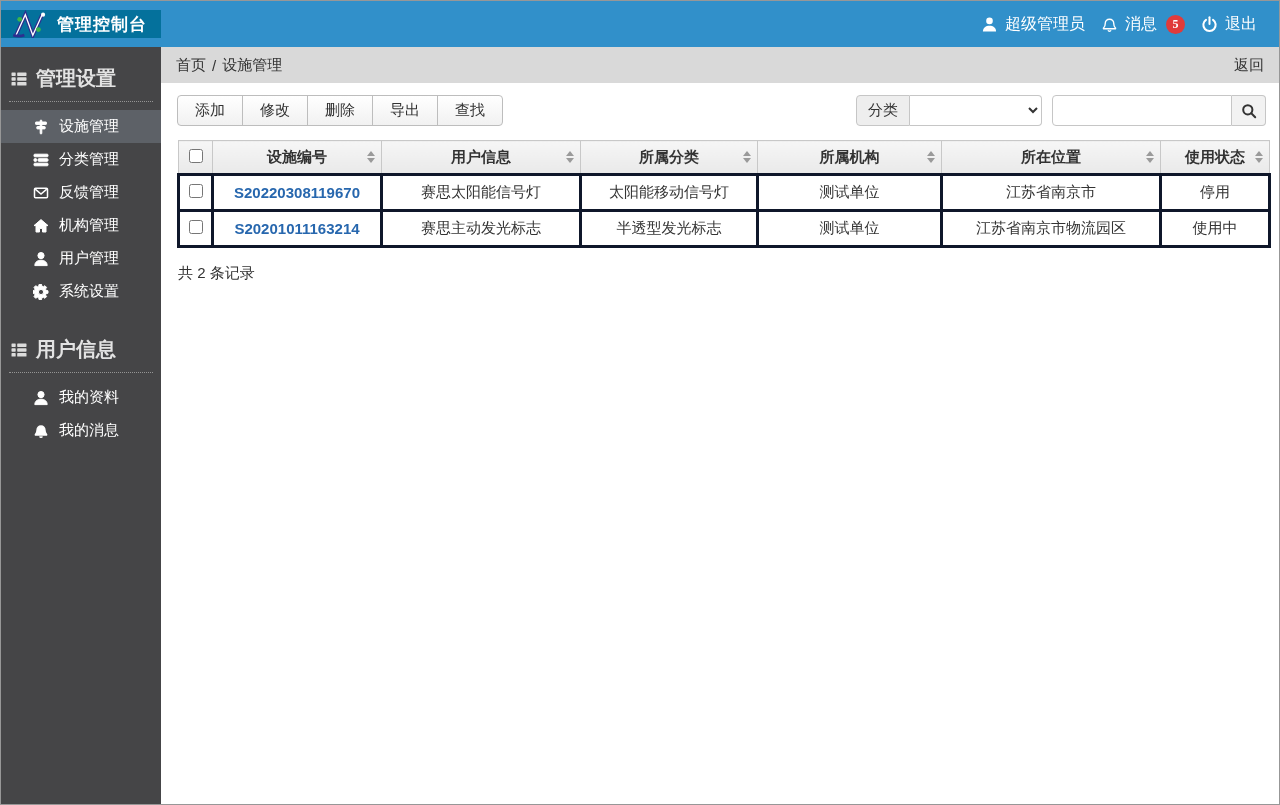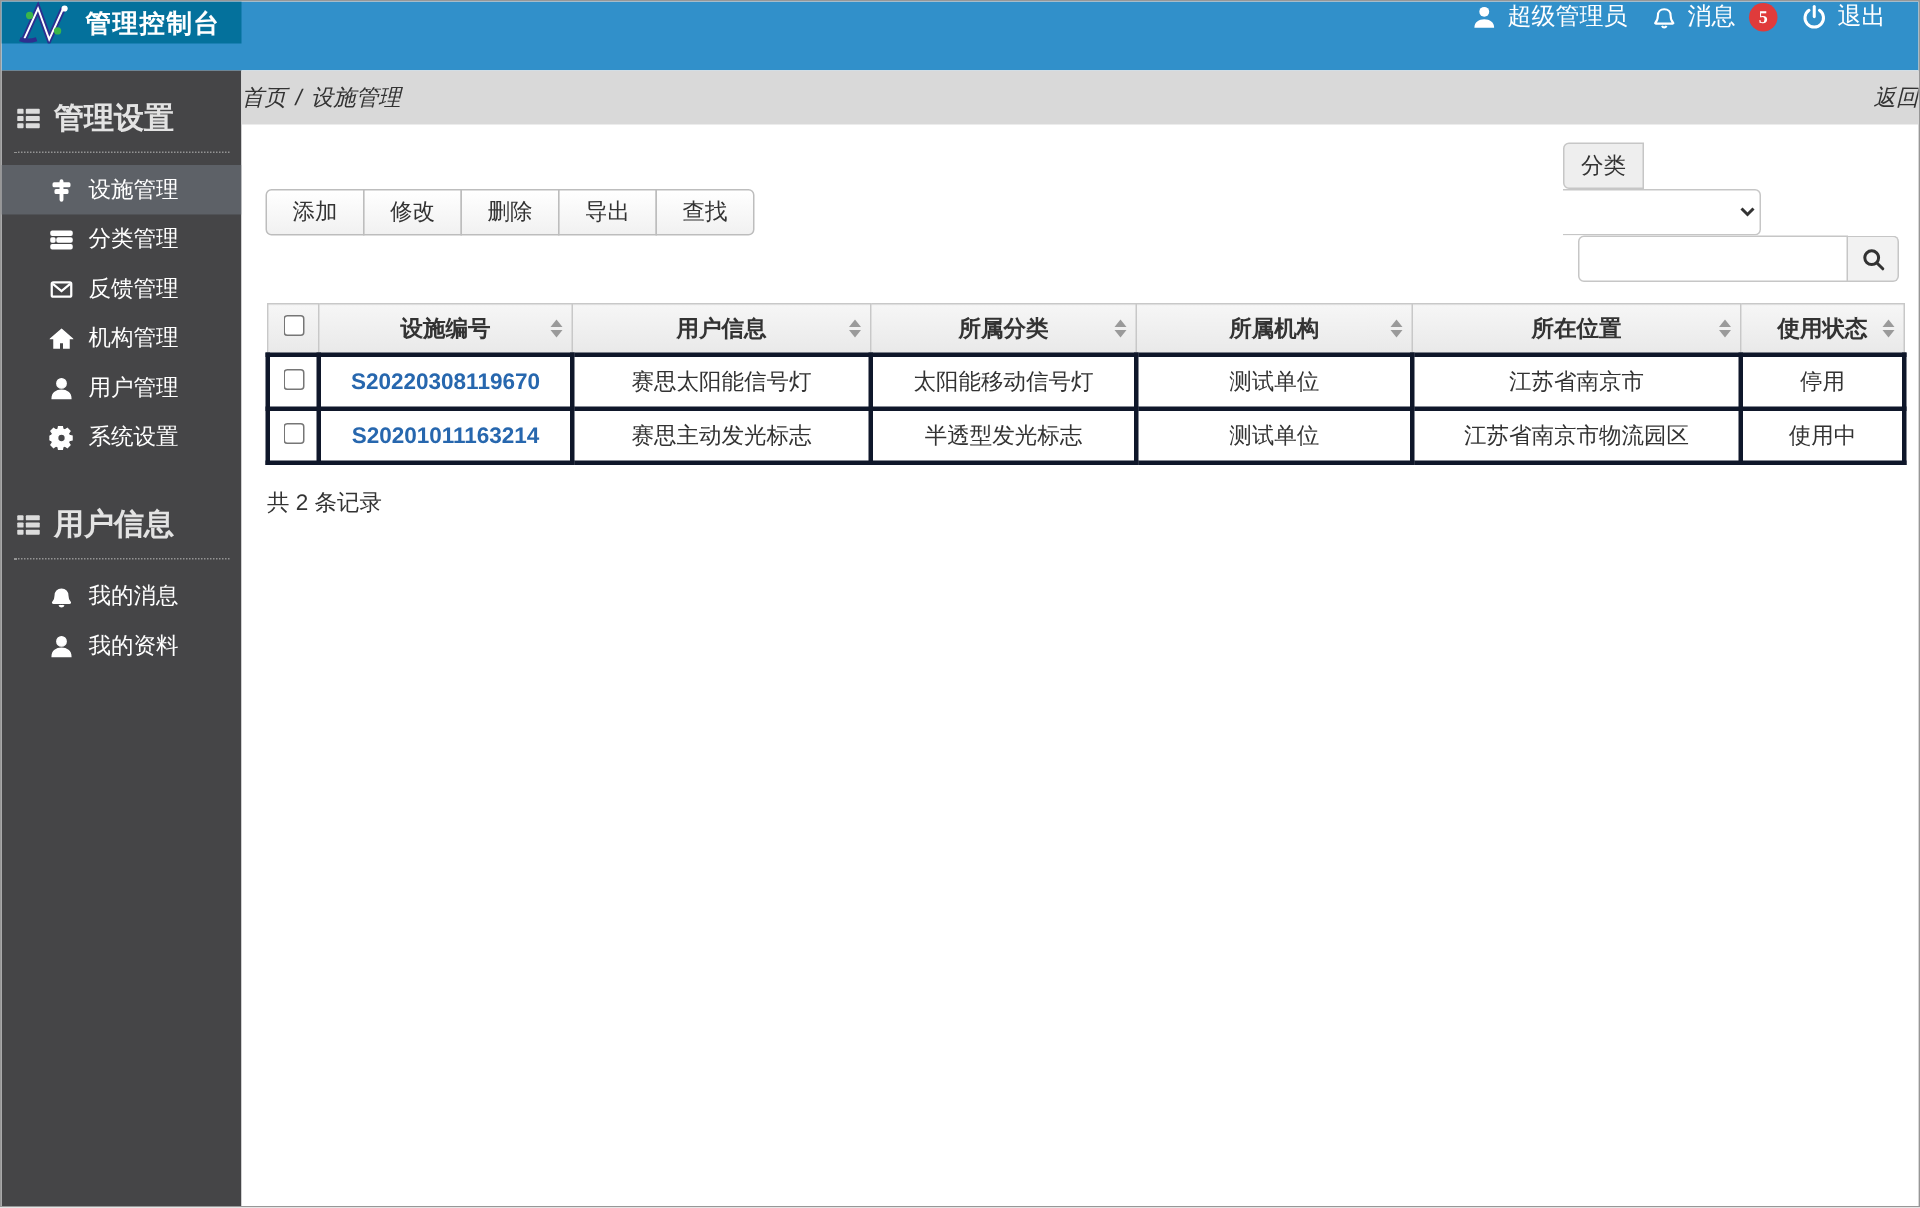--- a/index.html
+++ b/index.html
@@ -1,20 +1,20 @@
 <!DOCTYPE html>
 <html style="--topbar_blue: #3190ca; --logo_teal: #04719c; --sidebar_bg: #454547; --sidebar_active: #5d6167; --breadcrumb_bg: #d9d9d9; --badge_red: #e03b3b; --link_blue: #2767ae;"><head>
 <meta charset="utf-8">
 <style>
   * { margin:0; padding:0; box-sizing:border-box; }
   html,body { width:1280px; height:805px; font-family:"Liberation Sans","DejaVu Sans",sans-serif; background:#fff; }
   .page { width:1280px; height:805px; border:1px solid #979797; display:flex; flex-direction:column; overflow:hidden; }
 
   
-  .topbar { height:46px; background:var(--topbar_blue); display:flex; align-items:flex-start; flex-shrink:0;font-family:Liberation Serif, serif; }
+  .topbar { height:46px; background:var(--topbar_blue); display:flex; align-items:center; flex-shrink:0;font-family:Liberation Serif, serif; }
   .logo-area { width:160px; background:var(--logo_teal); display:flex; align-items:center; gap:8px; padding-left:10px; flex-shrink:0; }
   .app-title { color:#fff; font-size:17px; font-weight:bold; letter-spacing:1px; }
   .topbar-right { margin-left:auto; display:flex; align-items:center; gap:16px; padding-right:22px; color:#fff; font-size:16px; }
   .topbar-item { display:flex; align-items:center; gap:7px; cursor:pointer; }
   .topbar-item svg { width:17px; height:17px; }
   .badge { min-width:19px; height:19px; border-radius:50%; background:var(--badge_red); color:#fff; font-size:12px; font-weight:bold; display:inline-flex; align-items:center; justify-content:center; margin-left:2px; }
 
   
   .main { flex:1; display:flex; min-height:0; }
   .sidebar { width:160px; background:var(--sidebar_bg); flex-shrink:0; padding-top:14px; }
@@ -23,32 +23,32 @@
   
   .side-section-title { display:flex; align-items:center; gap:9px; color:#e3e3e3; font-size:20px; font-weight:bold; padding:4px 10px 9px 10px; }
   .side-section-title svg { width:16px; height:16px; fill:#dcdcdc; }
   .side-divider { border-bottom:1px dotted #949494; margin:0 8px 8px 8px; }
   .side-item { display:flex; align-items:center; gap:10px; color:#fff; font-size:15px; height:33px; padding-left:32px; cursor:pointer; }
   .side-item svg { width:16px; height:16px; fill:#fff; stroke:#fff; }
   .side-item.active { background:var(--sidebar_active); }
   .side-section + .side-section { margin-top:24px; }
 
   
-  .breadcrumb { height:36px; background:var(--breadcrumb_bg); display:flex; align-items:center; padding:0 0; font-size:15px; color:#333; flex-shrink:0;font-style:italic; }
+  .breadcrumb { height:36px; background:var(--breadcrumb_bg); display:flex; align-items:center; padding:0 15px; font-size:15px; color:#333; flex-shrink:0; }
   .crumb { cursor:pointer; }
   .crumb-sep { margin:0 6px; }
   .back-link { margin-left:auto; cursor:pointer; }
 
   
   .toolbar { display:flex; align-items:center; margin:12px 13px 14px 16px; }
   .btn-group { display:flex; }
   .btn { height:31px; padding:0 17px; font-size:15px; color:#333; background:linear-gradient(#ffffff,#f1f1f1); border:1px solid #bdbdbd; margin-left:-1px; cursor:pointer; font-family:inherit; }
   .btn:first-child { border-radius:4px 0 0 4px; margin-left:0; }
   .btn:last-child { border-radius:0 4px 4px 0; }
-  .toolbar-right { margin-left:auto; display:flex; align-items:flex-start;flex-direction:column; }
+  .toolbar-right { margin-left:auto; display:flex; align-items:flex-start; }
   .addon { height:31px; display:flex; align-items:center; padding:0 11px; font-size:15px; color:#333; background:#eee; border:1px solid #c6c6c6; border-radius:4px 0 0 4px; }
   .category-select { height:31px; width:132px; border:1px solid #c6c6c6; border-left:none; border-radius:0 4px 4px 0; font-size:14px; background:#fff; color:#333; font-family:inherit; }
   .search-group { display:flex; margin-left:10px; }
   .search-input { height:31px; width:180px; border:1px solid #c6c6c6; border-radius:4px 0 0 4px; padding:0 9px; font-size:14px; font-family:inherit; outline:none; }
   .search-btn { height:31px; width:34px; border:1px solid #c6c6c6; border-left:none; border-radius:0 4px 4px 0; background:#f2f2f2; display:flex; align-items:center; justify-content:center; cursor:pointer; }
   .search-btn svg { width:16px; height:16px; }
 
   
   .grid { border-collapse:collapse; margin:0 13px 0 16px; table-layout:fixed; width:1091px; font-size:15px; color:#333; }
   .grid th { background:linear-gradient(#f6f6f6,#e9e9e9); border:1px solid #c8c8c8; height:34px; font-weight:bold; padding:0 4px; }
@@ -173,32 +173,32 @@
               <rect x="6.2" y="1.5" width="9.3" height="3.4" rx="0.6"></rect>
               <rect x="0.5" y="6.3" width="4.2" height="3.4" rx="0.6"></rect>
               <rect x="6.2" y="6.3" width="9.3" height="3.4" rx="0.6"></rect>
               <rect x="0.5" y="11.1" width="4.2" height="3.4" rx="0.6"></rect>
               <rect x="6.2" y="11.1" width="9.3" height="3.4" rx="0.6"></rect>
             </svg>
           <span>用户信息</span>
         </div>
         <div class="side-divider"></div>
         <div class="side-item">
+          <svg viewBox="0 0 16 16" stroke="none">
+              <circle cx="8" cy="4.6" r="3.1"></circle>
+              <path d="M1.8 14.6c0-3.6 2.8-5.4 6.2-5.4s6.2 1.8 6.2 5.4z"></path>
+            </svg>
+          <span>我的资料</span>
+        </div>
+        <div class="side-item">
           <svg viewBox="0 0 16 16" fill="none">
               <path d="M13.6 11.4c-.8-.8-1.6-1.9-1.6-4.4 0-2.3-1.5-4-4-4s-4 1.7-4 4c0 2.5-.8 3.6-1.6 4.4-.3.3-.1.6.3.6h10.6c.4 0 .6-.3.3-.6z" stroke="#fff" stroke-width="1.3"></path>
               <path d="M6.6 13.4a1.5 1.5 0 0 0 2.8 0" stroke="#fff" stroke-width="1.3"></path>
             </svg>
           <span>我的消息</span>
-        </div>
-        <div class="side-item">
-          <svg viewBox="0 0 16 16" stroke="none">
-              <circle cx="8" cy="4.6" r="3.1"></circle>
-              <path d="M1.8 14.6c0-3.6 2.8-5.4 6.2-5.4s6.2 1.8 6.2 5.4z"></path>
-            </svg>
-          <span>我的资料</span>
         </div>
       </div>
     </nav>
 
     <section class="content">
       <div class="breadcrumb">
         <span class="crumb">首页</span>
         <span class="crumb-sep">/</span>
         <span>设施管理</span>
         <span class="back-link">返回</span>

